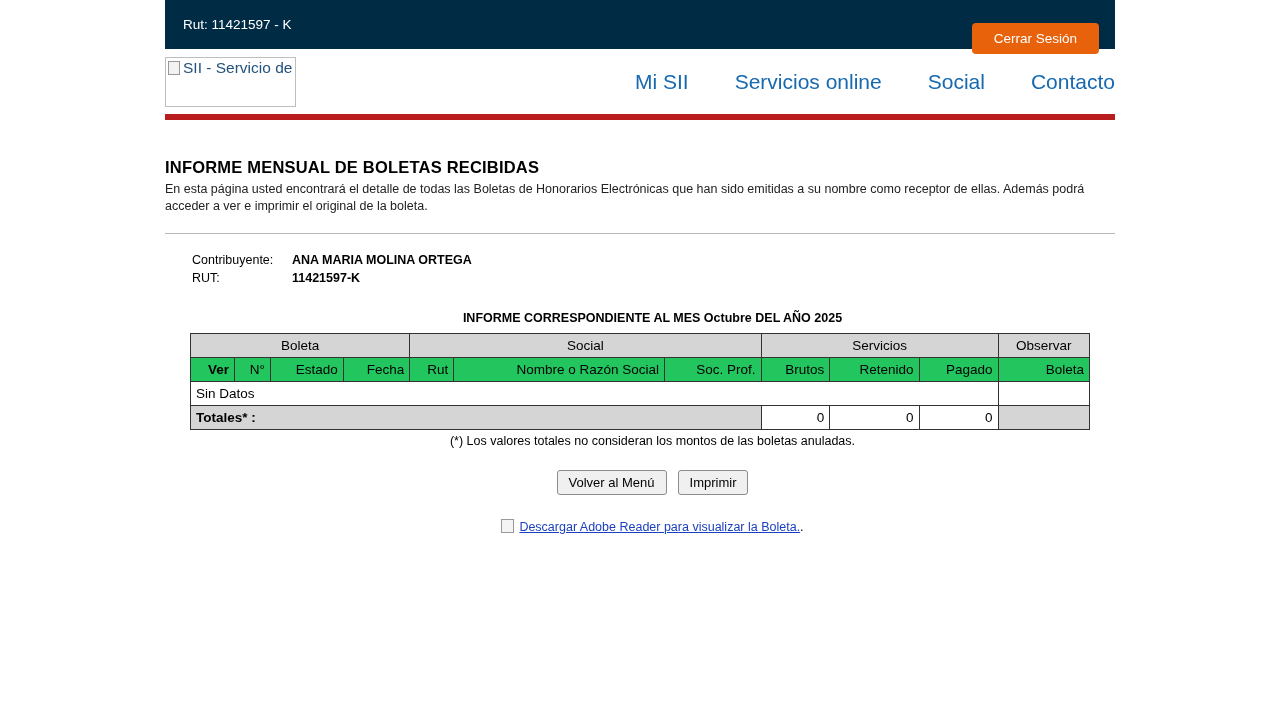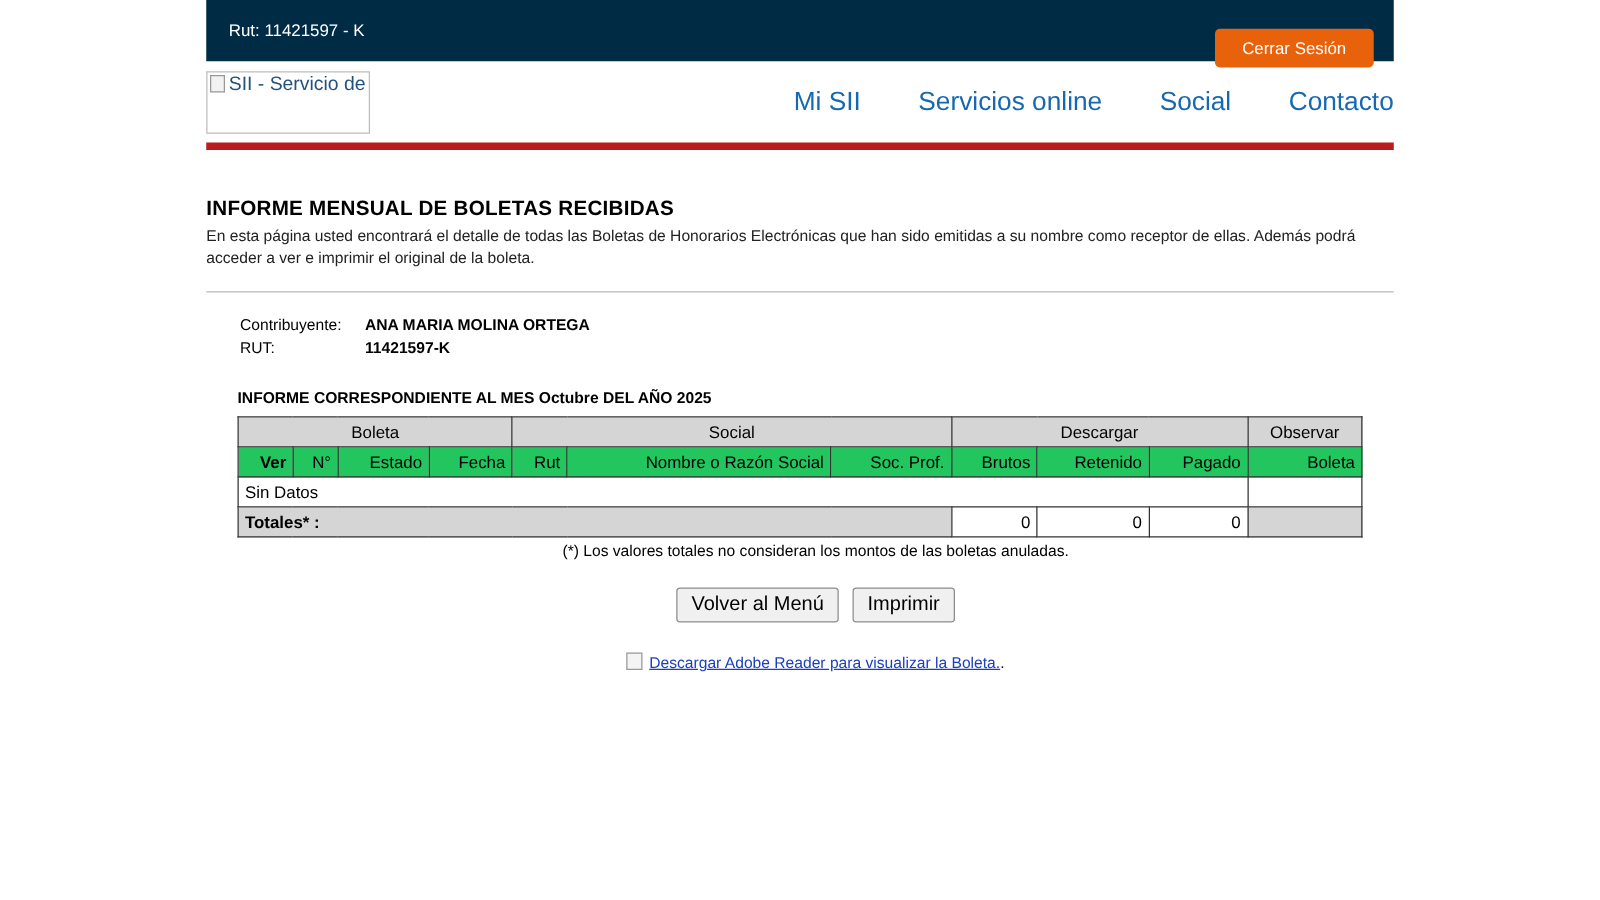--- a/index.html
+++ b/index.html
@@ -120,21 +120,21 @@
     margin-top: 17px;
     margin-left: 27px;
     font-size: 12.5px;
     color: #000;
     line-height: 18px;
   }
   .contrib .lbl { display: inline-block; width: 100px; }
   .contrib .val { font-weight: bold; }
 
   .report-head {
-    text-align: left;
+    text-align: center;
     font-size: 12.5px;
     font-weight: bold;
     margin-top: 24px;
     width: 925px;
     margin-left: 25px;
   }
 
   table.rep {
     border-collapse: collapse;
     margin: 8px 0 0 25px;
@@ -183,21 +183,21 @@
   .btn-row {
     display: flex;
     justify-content: center;
     gap: 11px;
     margin-top: 22px;
     width: 925px;
     margin-left: 25px;
   }
   .btn {
     font-family: "Liberation Sans", sans-serif;
-    font-size: 16px;
+    font-size: 13px;
     background: #f0f0f0;
     border: 1px solid #8c8c8c;
     border-radius: 3px;
     padding: 4px 11px;
     cursor: pointer;
     color: #000;
   }
   .adobe-row {
     text-align: center;
     margin-top: 24px;
@@ -256,21 +256,21 @@
         </div>
       </div>
 
       <div class="report-head">INFORME CORRESPONDIENTE AL MES Octubre DEL AÑO 2025</div>
 
       <table class="rep">
         <thead>
           <tr>
             <th class="grp" colspan="4">Boleta</th>
             <th class="grp" colspan="3">Social</th>
-            <th class="grp" colspan="3">Descargar</th>
+            <th class="grp" colspan="3">Servicios</th>
             <th class="grp">Observar</th>
           </tr>
           <tr>
             <th class="col b">Ver</th>
             <th class="col">N°</th>
             <th class="col">Estado</th>
             <th class="col">Fecha</th>
             <th class="col">Rut</th>
             <th class="col">Nombre o Razón Social</th>
             <th class="col">Soc. Prof.</th>

